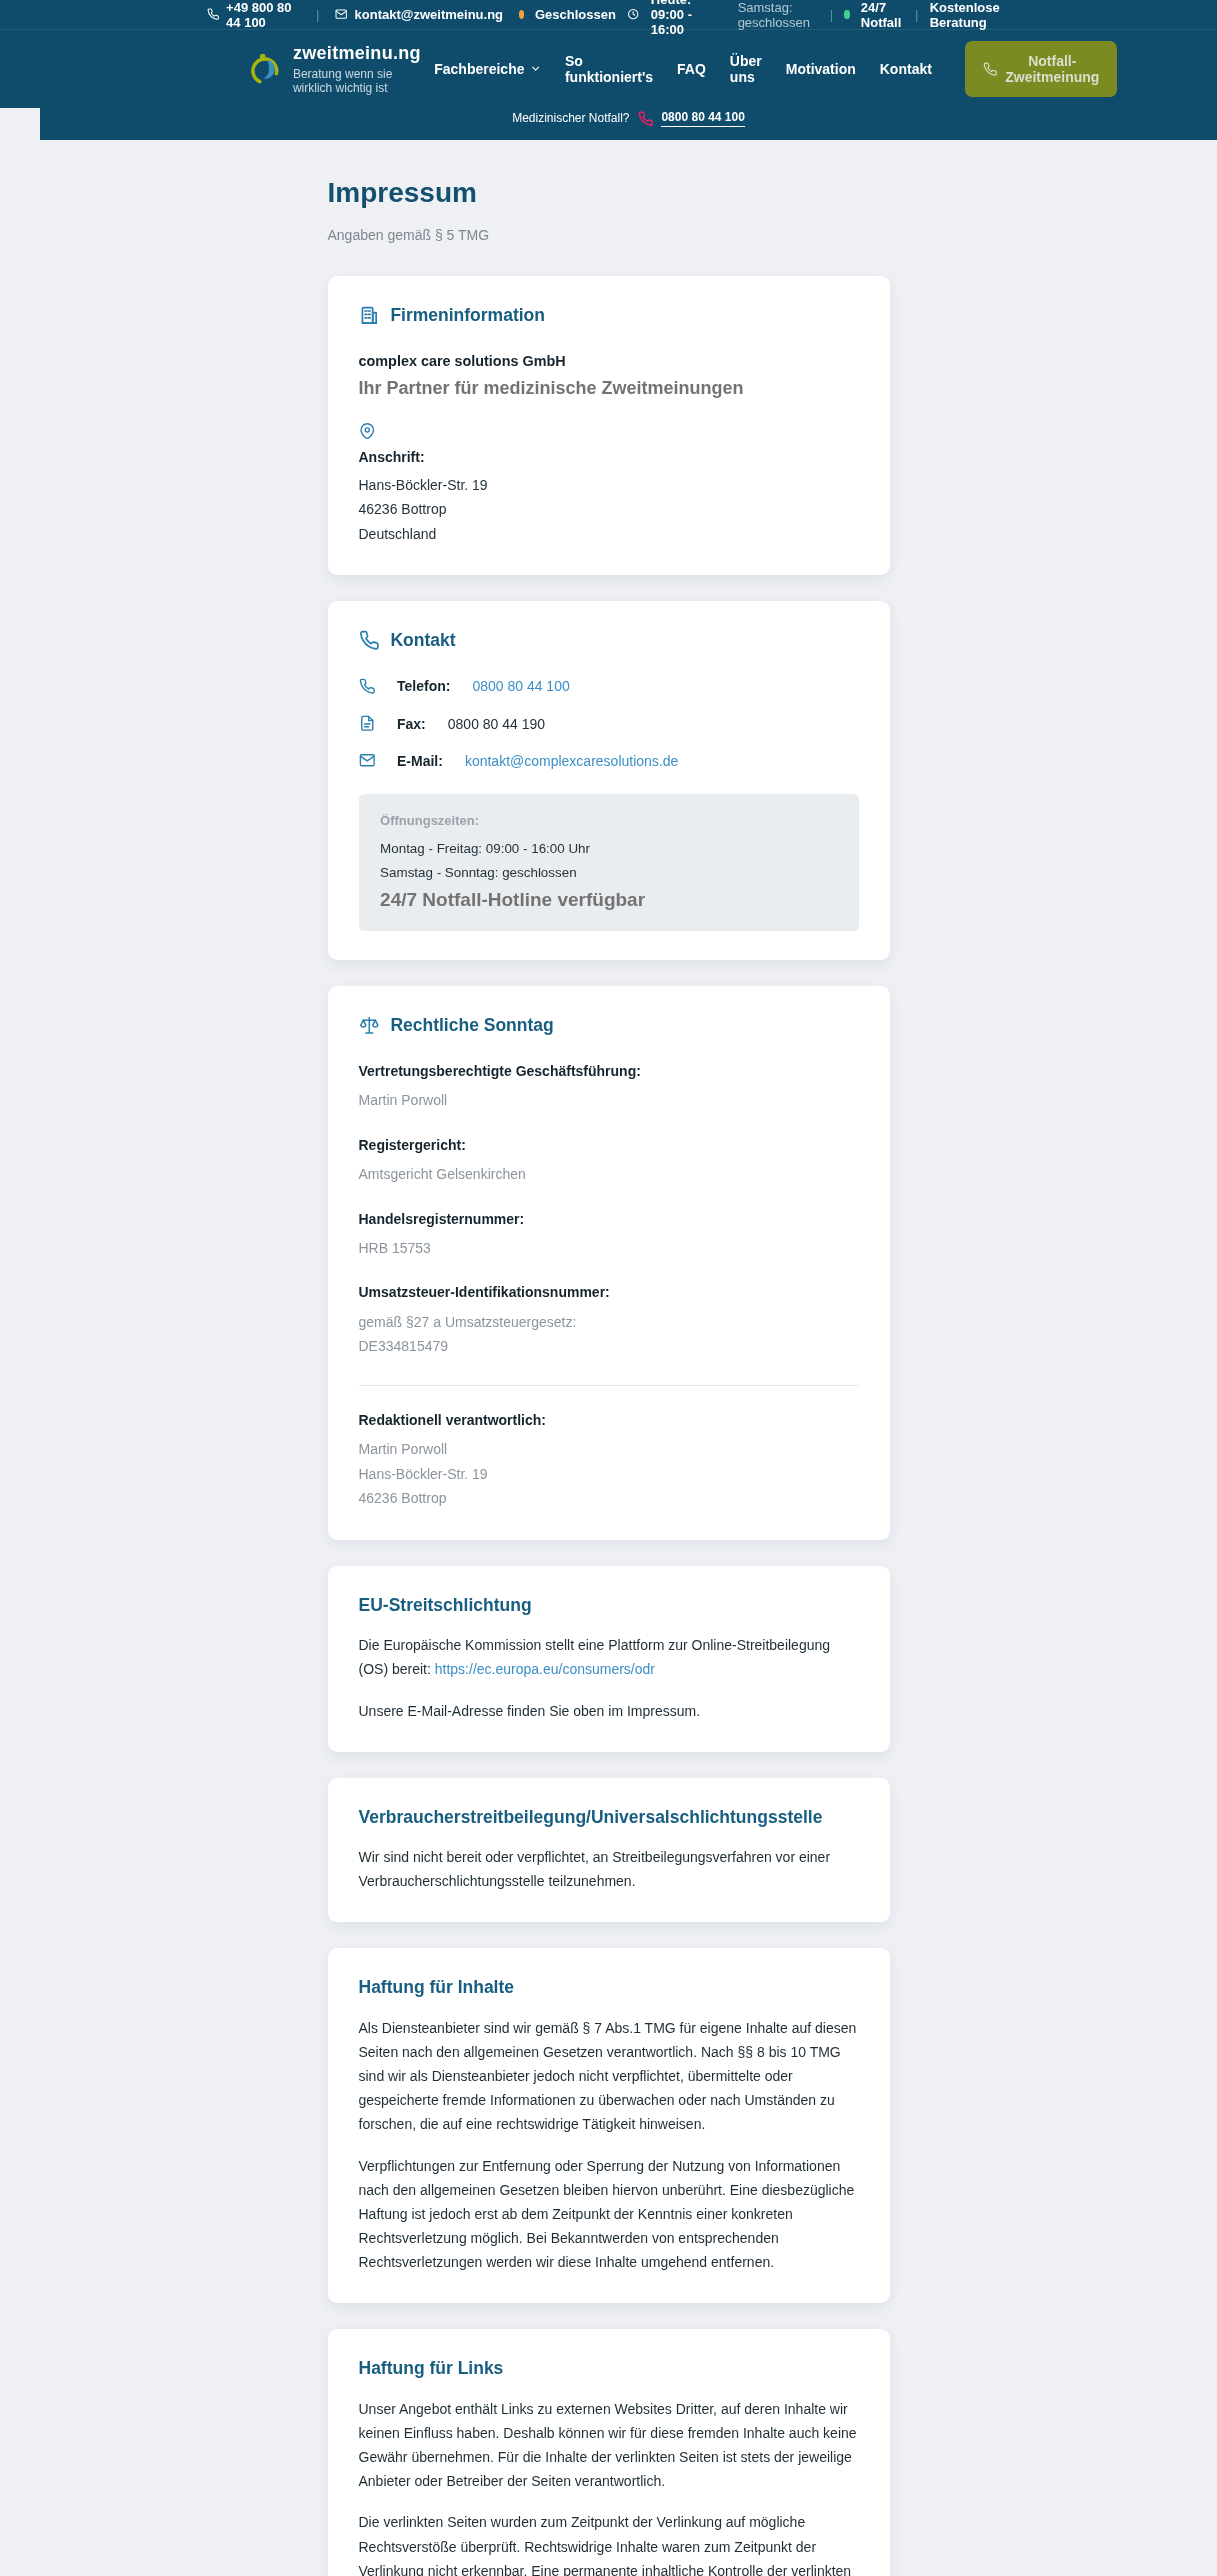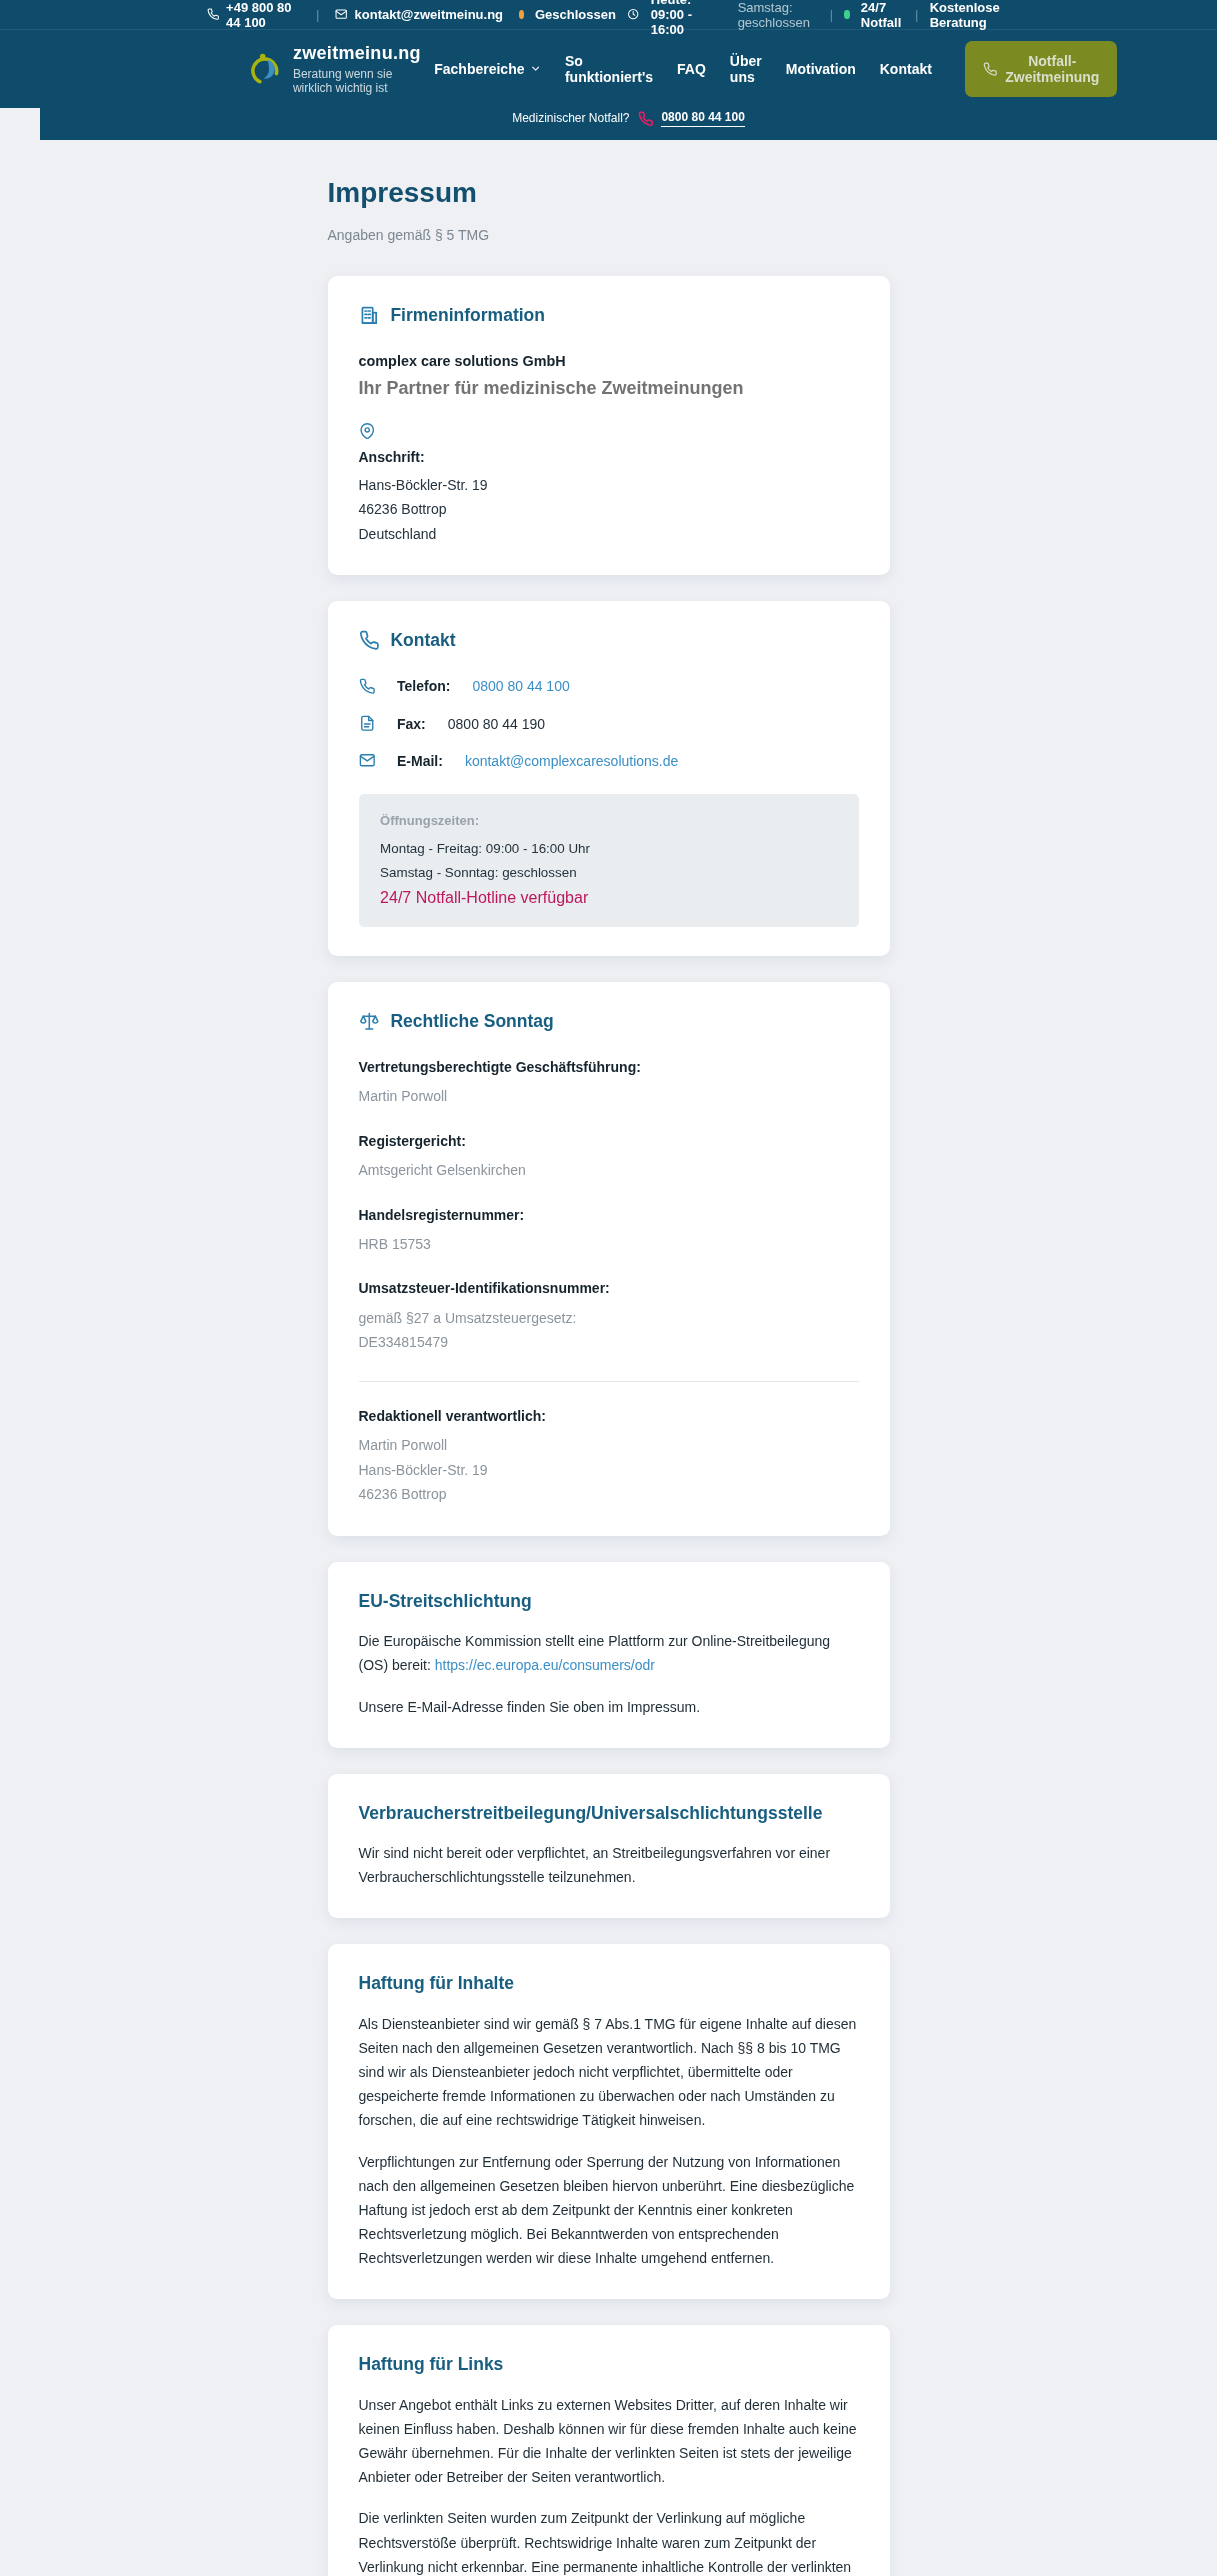--- a/index.html
+++ b/index.html
@@ -60,21 +60,21 @@
   .addr-label { font-size:14px; font-weight:bold; color:#16242e; margin-bottom:7.2px; }
   .addr-line { font-size:14px; color:#25333d; line-height:1.75; }
 
   .contact-row { display:flex; align-items:center; gap:22px; margin-bottom:20.6px; font-size:14px; }
   .contact-row svg { width:16.5px; height:16.5px; color:#2b7fb0; flex:none; }
   .contact-label { font-weight:bold; color:#16242e; }
   .link-blue { color:#3a8fc7; }
   .hours-box { background:#e9edf0; border-radius:5.2px; padding:19.6px 21.6px; margin-top:25px; }
   .hours-label { font-size:13px; font-weight:bold; color:#9aa3ab; margin-bottom:12.4px; }
   .hours-line { font-size:13.4px; color:#25333d; margin-bottom:9.3px; }
-  .hours-hotline { font-size:16px; font-weight:normal; color:#be185d; }
+  .hours-hotline { font-size:19px; font-weight:bold; color:#737373; }
 
   .legal-item { margin-bottom:24px; }
   .legal-label { font-size:14px; font-weight:bold; color:#16242e; margin-bottom:9.3px; }
   .legal-value { font-size:14px; color:#8b949c; line-height:1.75; }
   .legal-divider { border:none; border-top:0.5px solid #e3e7ea; margin:26px 0; }
 
   .para { font-size:14px; line-height:1.72; color:#1f2d36; margin-bottom:17.5px; }
   .para:last-child { margin-bottom:0; }
 
   

